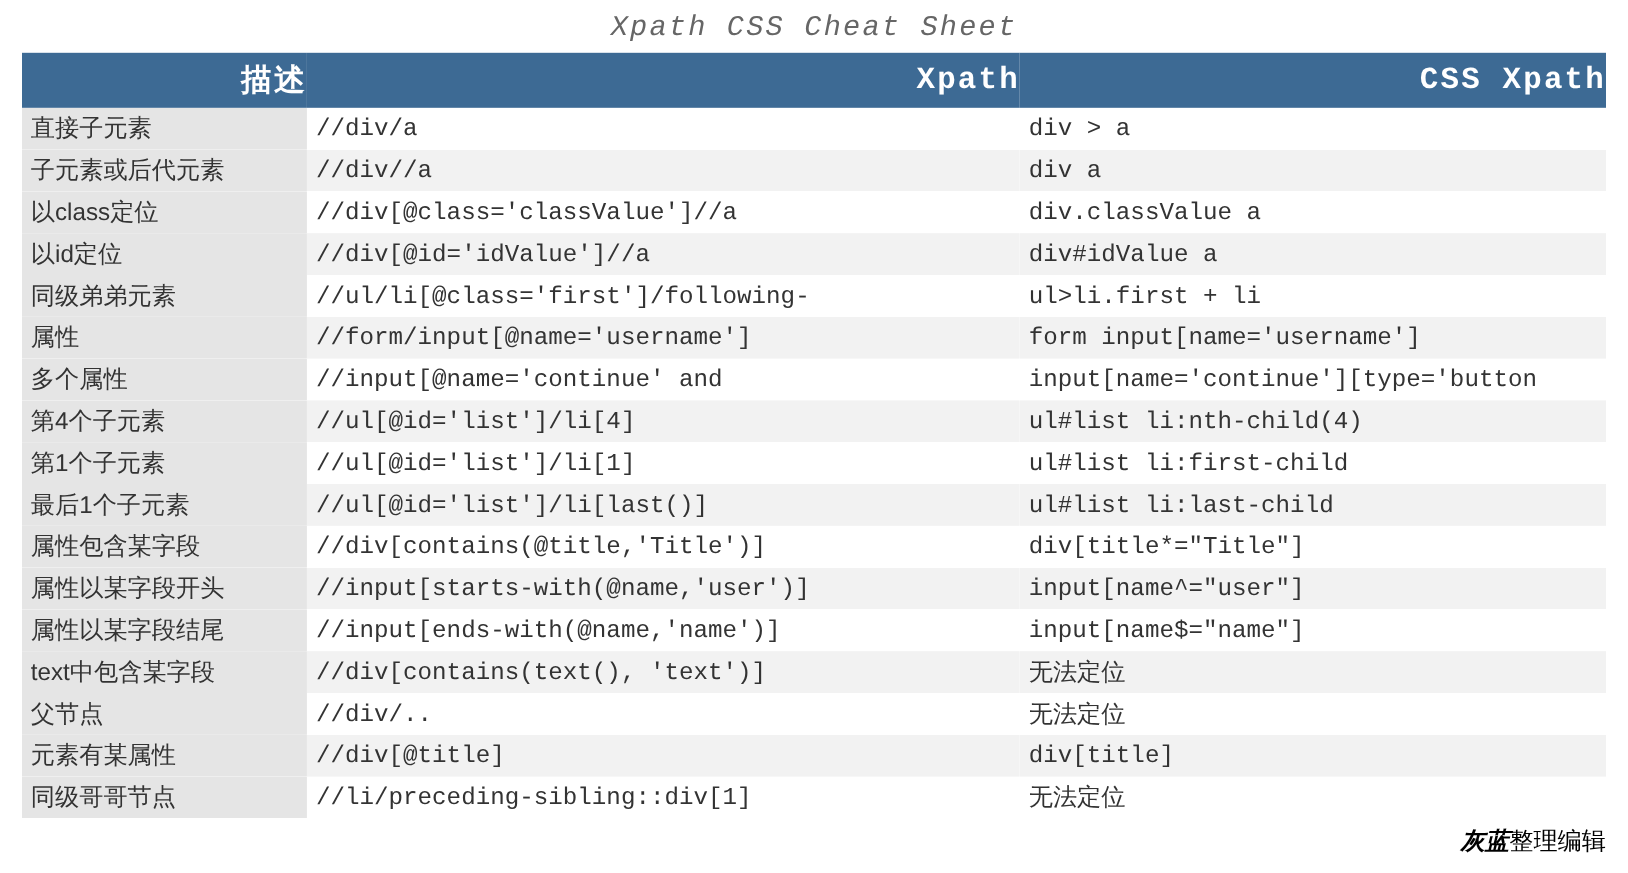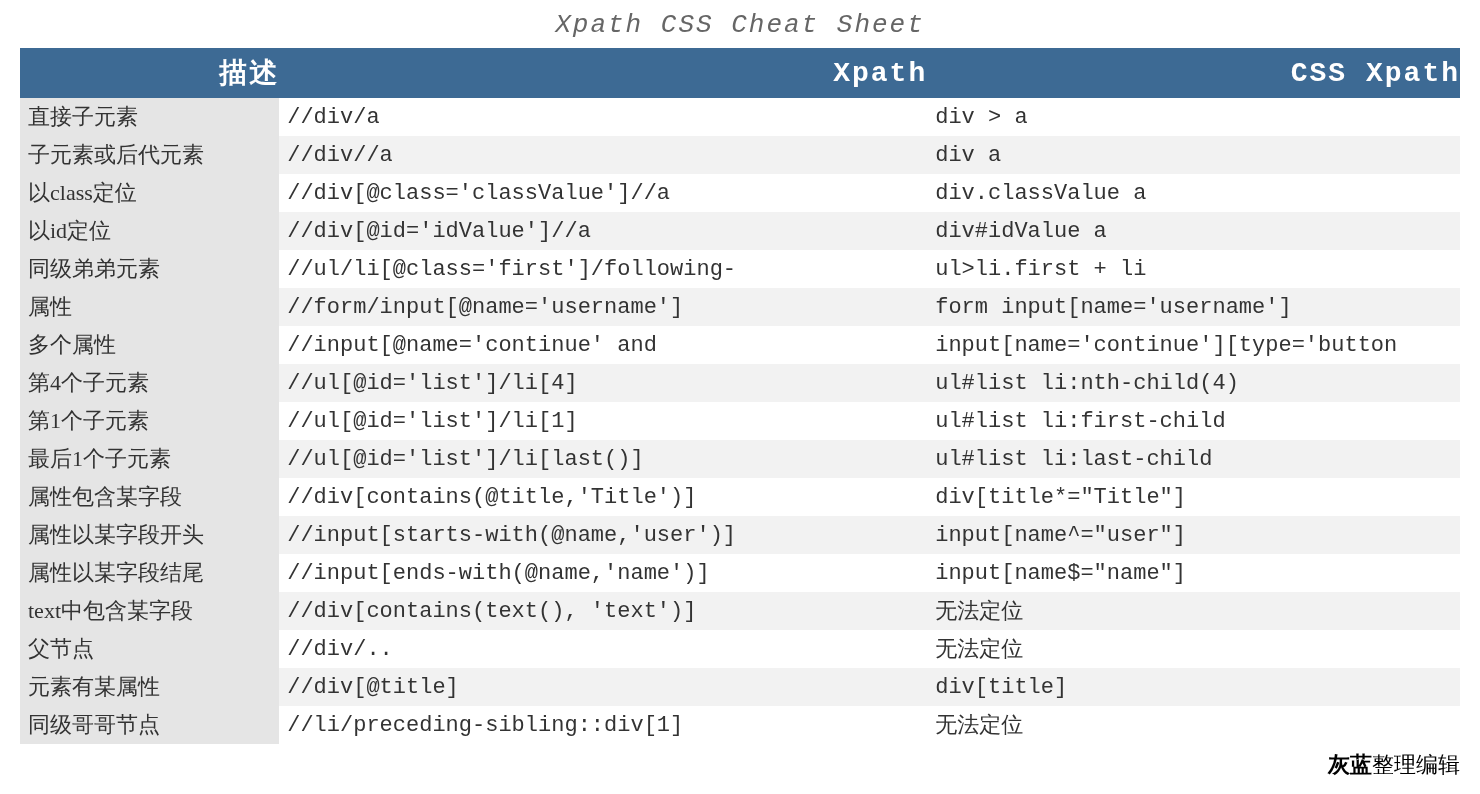--- a/index.html
+++ b/index.html
@@ -4,27 +4,27 @@
   <style>
     * { margin: 0; padding: 0; box-sizing: border-box; }
     body { background: #fff; font-family: "Consolas", "Monaco", "Courier New", monospace; padding: 10px 20px; }
     .title { text-align: center; font-style: italic; color: #666; font-size: 26px; margin-bottom: 8px; font-weight: 400; letter-spacing: 2px; }
     table { width: 100%; border-collapse: collapse; table-layout: fixed; }
     thead th { background: #3d6a94; color: #fff; font-size: 28px; font-weight: bold; padding: 6px 0; text-align: right; letter-spacing: 2px; }
     thead th:first-child { width: 18%; }
     thead th:nth-child(2) { width: 45%; }
     thead th:nth-child(3) { width: 37%; }
     tbody td { font-size: 22px; padding: 4px 8px; color: #333; white-space: nowrap; overflow: hidden; }
-    tbody td:first-child { background: #e5e5e5; font-family: Liberation Serif, serif; }
+    tbody td:first-child { background: #e5e5e5; font-family: Liberation Sans, sans-serif; }
     tbody tr:nth-child(even) td:nth-child(2),
     tbody tr:nth-child(even) td:nth-child(3) { background: #f2f2f2; }
     tbody tr:nth-child(odd) td:nth-child(2),
     tbody tr:nth-child(odd) td:nth-child(3) { background: #fff; }
     .footer { text-align: right; font-size: 22px; margin-top: 6px; font-family: "Microsoft YaHei", "SimHei", sans-serif; }
-    .footer .author { font-weight: bold; }
+    .footer .author { font-weight: bold; font-style: italic; }
   </style>
 </head>
 <body>
 
 <div class="title">Xpath CSS Cheat Sheet</div>
 
 <table>
   <thead>
     <tr>
       <th>描述</th>

